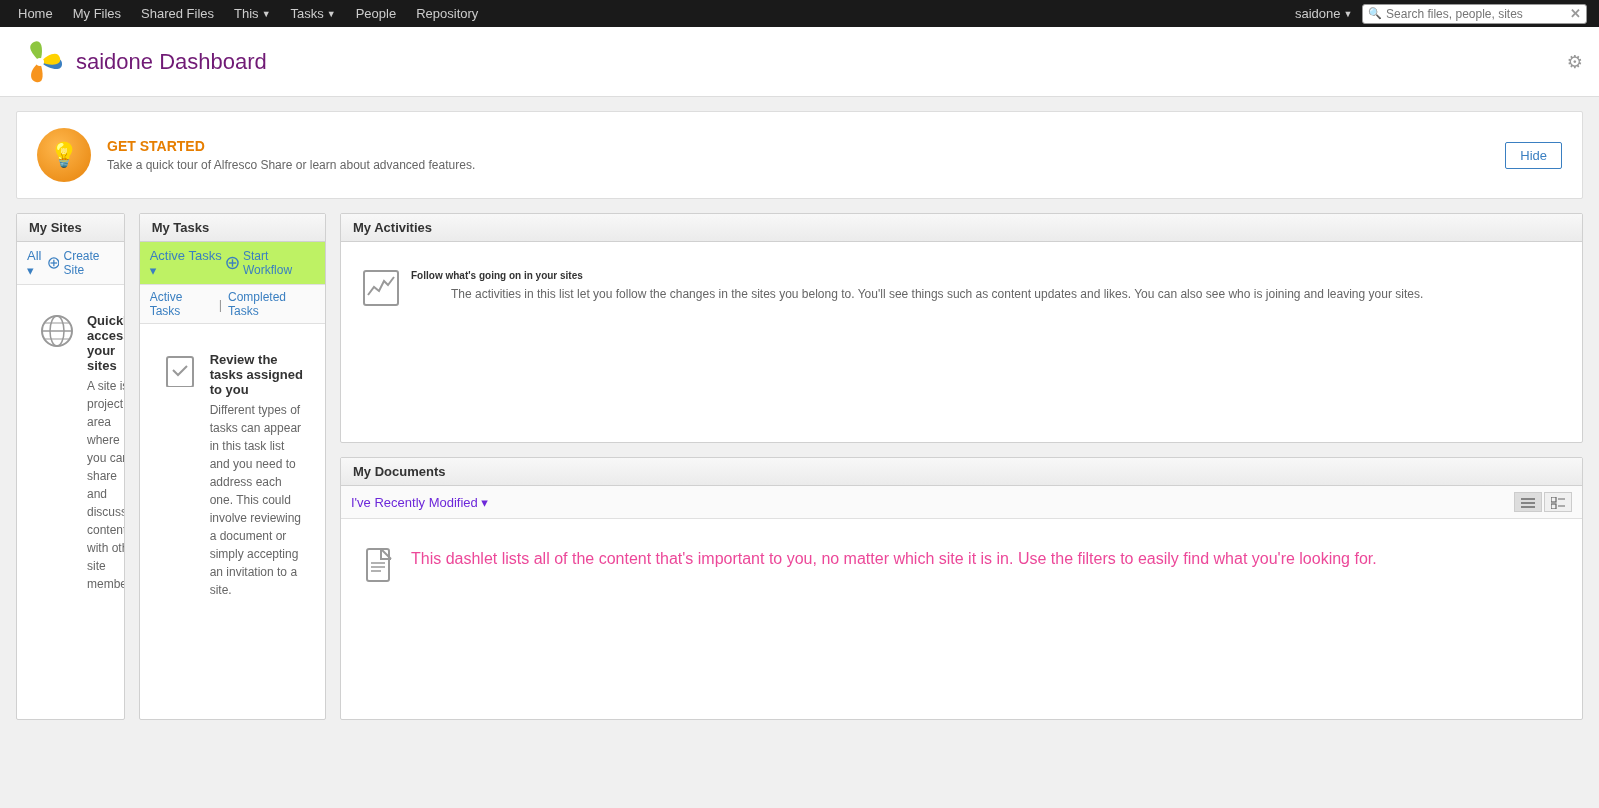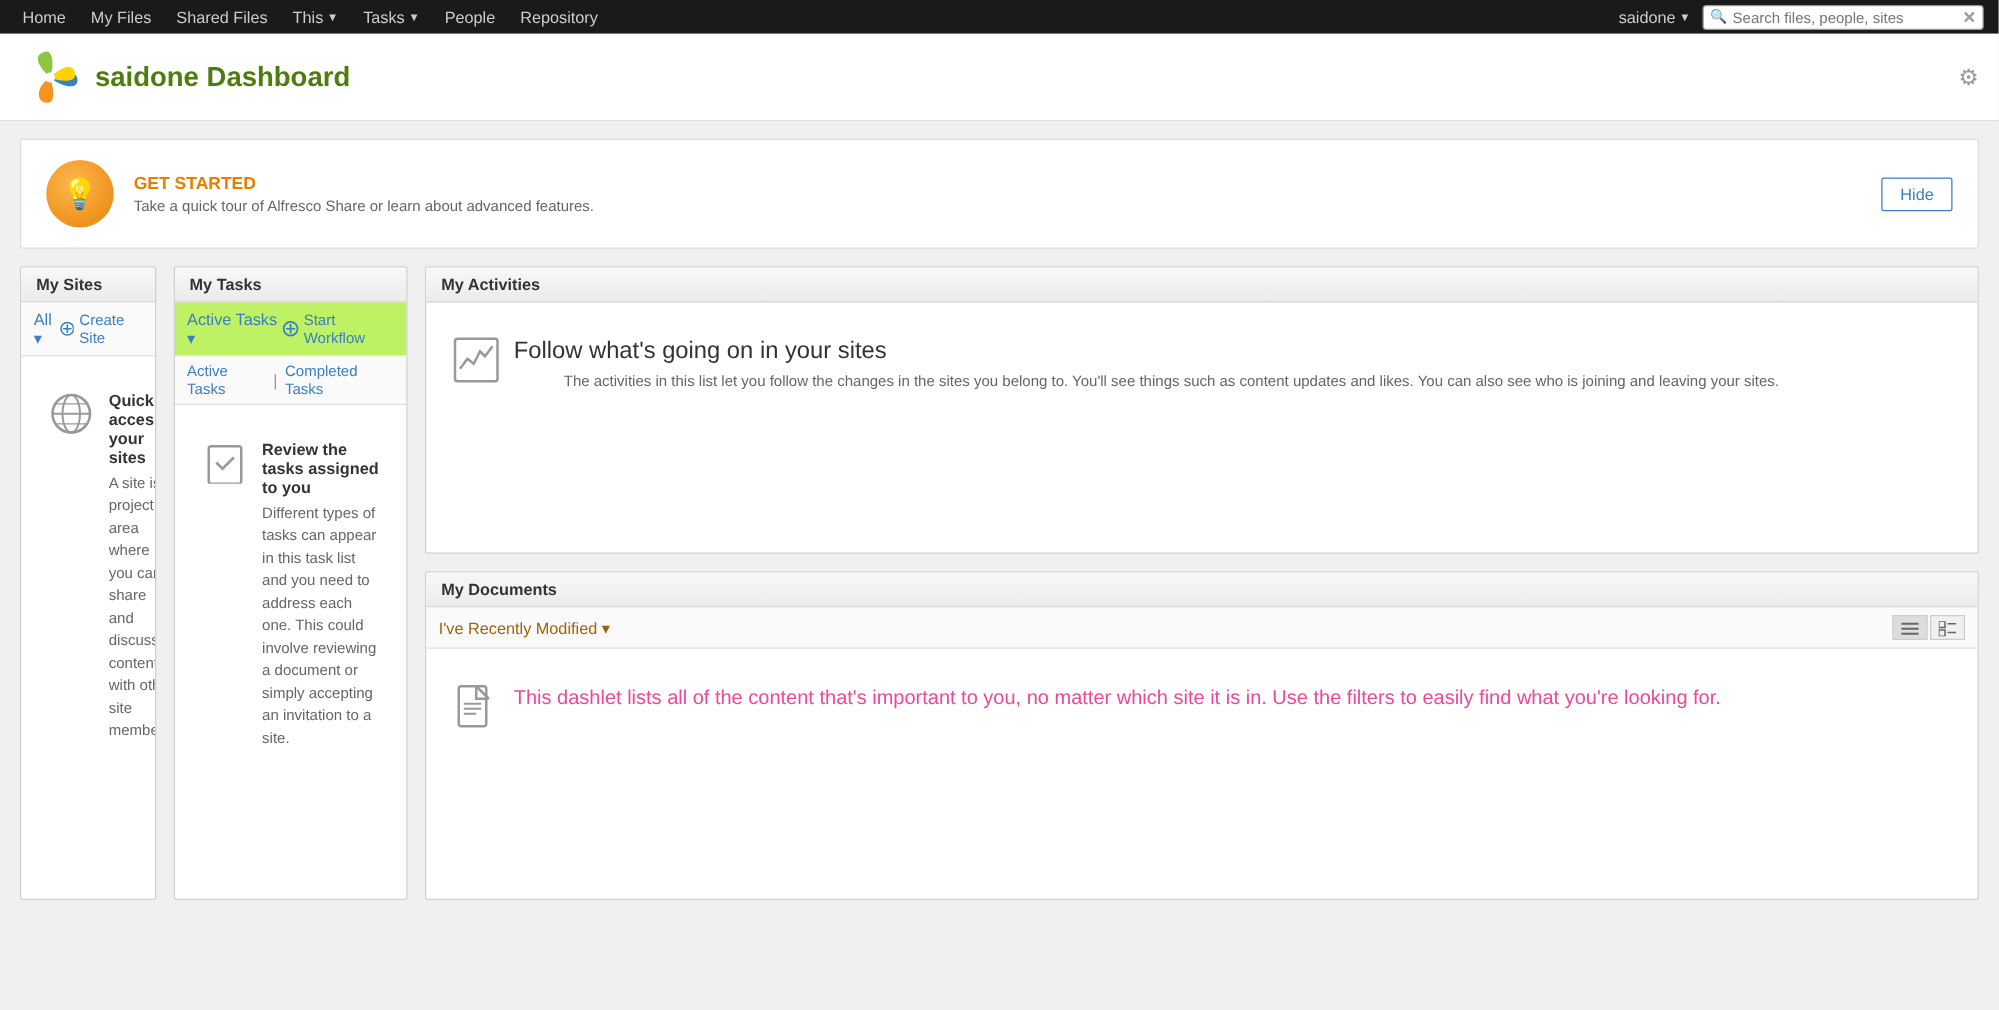--- a/index.html
+++ b/index.html
@@ -66,22 +66,22 @@
       padding: 0 16px;
       height: 70px;
     }
     .logo-circle {
       width: 48px;
       height: 48px;
       margin-right: 12px;
     }
     .header-title {
       font-size: 22px;
-      font-weight: bold;
-      color: #4d7c0f;
+      font-weight: normal;
+      color: #701a75;
     }
     .header-spacer { flex: 1; }
     .header-gear {
       font-size: 18px;
       color: #999;
       cursor: pointer;
     }
 
     
     .get-started-banner {
@@ -191,21 +191,21 @@
       gap: 12px;
       padding: 16px 10px;
       align-items: flex-start;
     }
     .act-icon-wrap {
       width: 36px; height: 36px; flex-shrink: 0;
       display: flex; align-items: center; justify-content: center;
       border: 2px solid #999;
       border-radius: 3px;
     }
-    .act-empty-text .title { font-weight: normal; margin-bottom: 4px; font-size: 19px; }
+    .act-empty-text .title { font-weight: bold; margin-bottom: 4px; font-size: 10px; }
     .act-empty-text .desc { color: #666; font-size: 12px; line-height: 1.5; margin-left: 40px; }
 
     
     .tasks-toolbar {
       display: flex;
       align-items: center;
       justify-content: space-between;
       padding: 6px 10px;
       border-bottom: 1px solid #e0e0e0;
       background: #bef264;
@@ -238,21 +238,21 @@
 
     
     .docs-toolbar {
       display: flex;
       align-items: center;
       justify-content: space-between;
       padding: 6px 10px;
       border-bottom: 1px solid #e0e0e0;
       background: #fafafa;
     }
-    .docs-filter { color: #a16207; cursor: pointer; font-size: 13px; }
+    .docs-filter { color: #6d28d9; cursor: pointer; font-size: 13px; }
     .docs-view-btns { display: flex; gap: 2px; }
     .docs-view-btn {
       border: 1px solid #ccc;
       background: #f0f0f0;
       cursor: pointer;
       padding: 2px 6px;
       font-size: 12px;
       color: #666;
     }
     .docs-view-btn.active { background: #ddd; }

